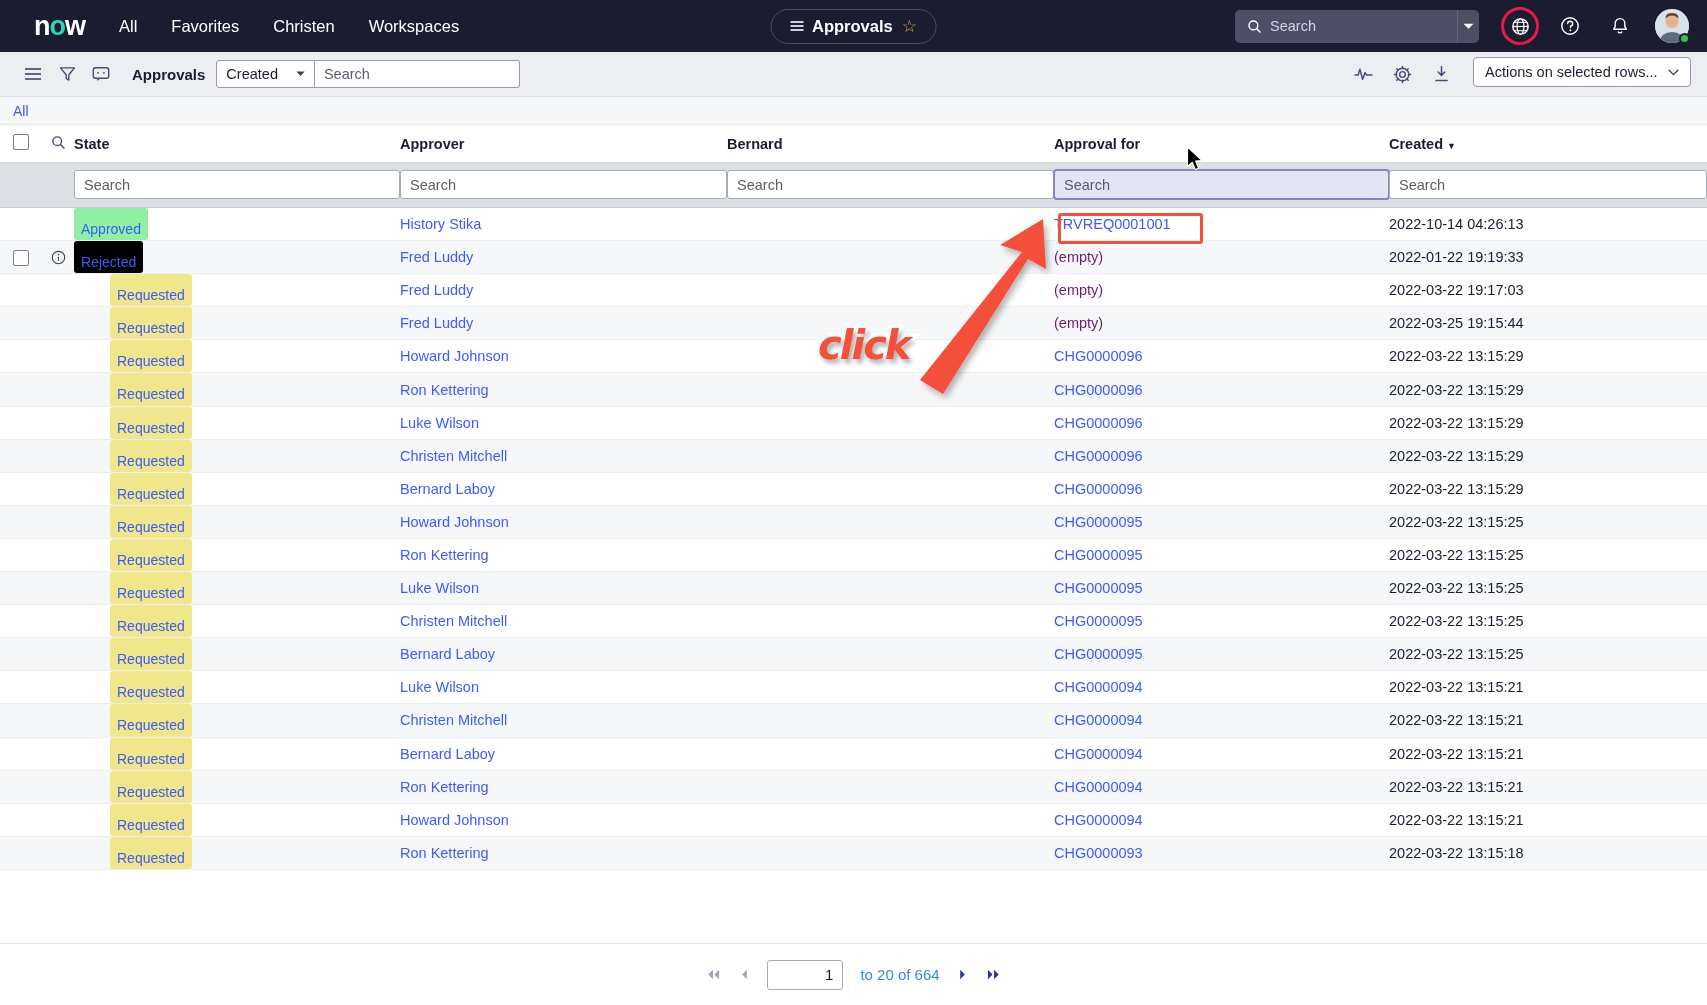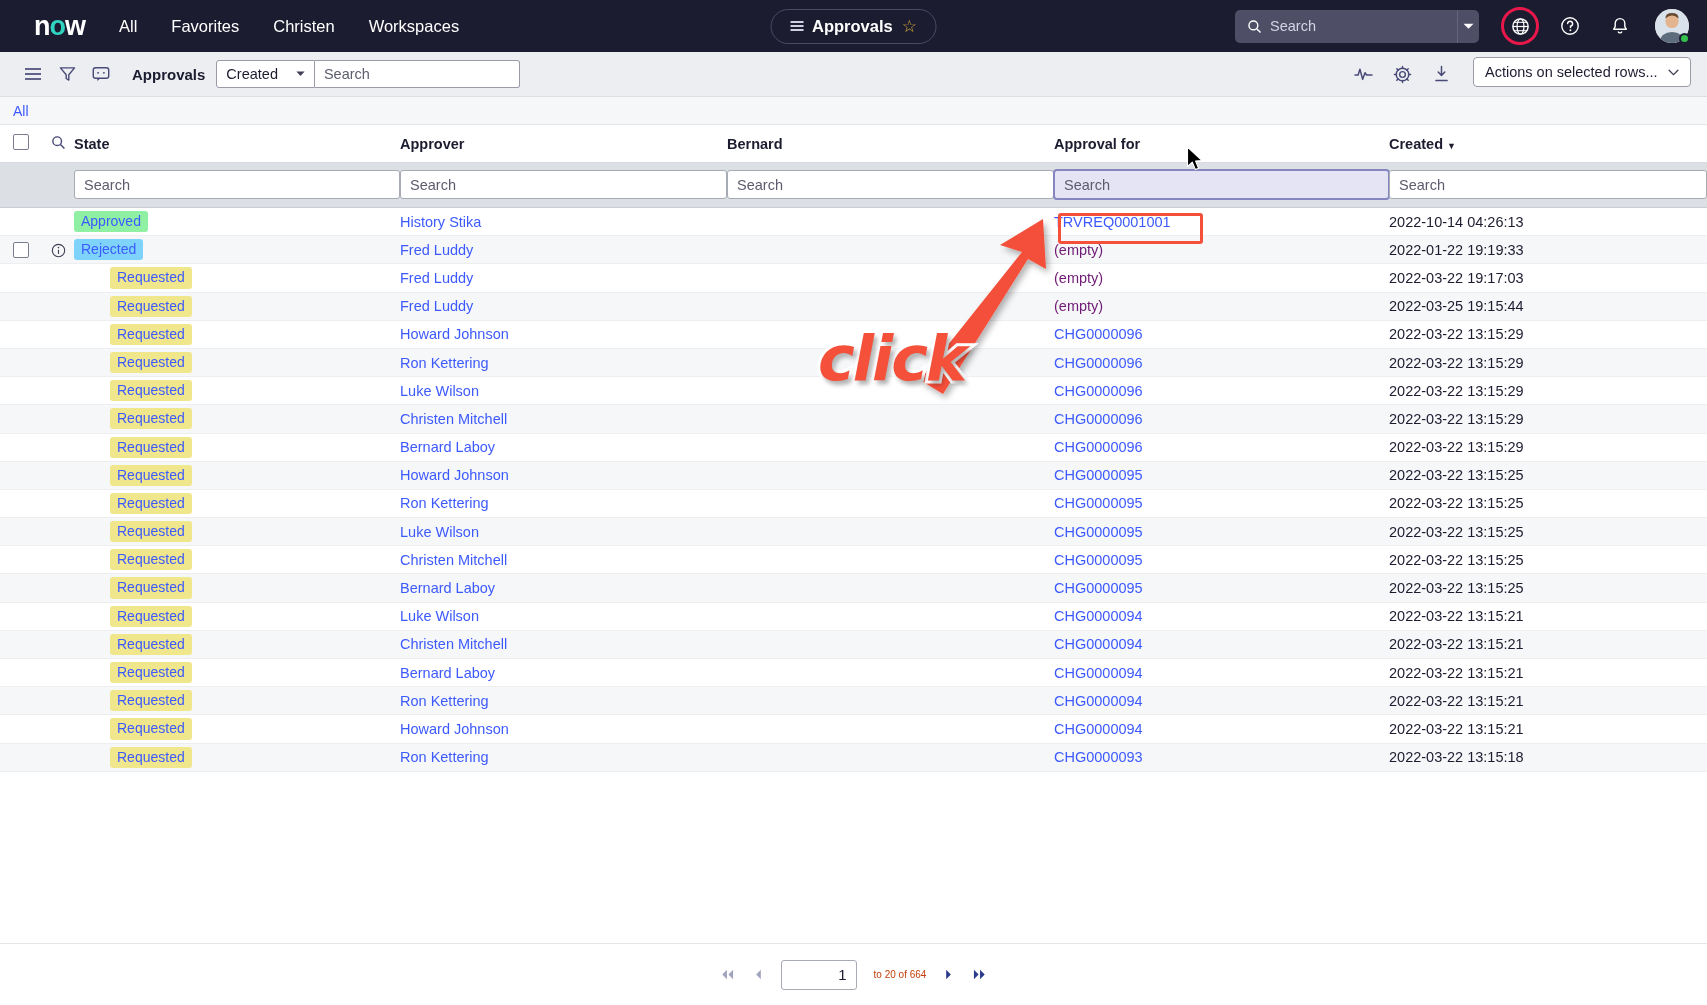--- a/index.html
+++ b/index.html
@@ -157,25 +157,25 @@
 
   tr.datarow td {
     font-size:14.5px; color:#1c1c30; height:28.2px;
     padding: 0; border-bottom:1px solid #eceef0;
     vertical-align:middle;
   }
   tr.datarow.odd td  { background:#ffffff; }
   tr.datarow.even td { background:#f6f7f8; }
 
   .badge {
-    display:inline-block; padding:2px 7px 3px 7px; border-radius:3px;
+    display:inline-block; padding:13px 7px 3px 7px; border-radius:3px;
     font-size:14px; color:#3d5afe; line-height:1.15;text-align:center;
   }
   .b-approved  { background:#8ff0a4; }
-  .b-rejected  { background:#7dd3fc; }
+  .b-rejected  { background:#000000; }
   .b-requested { background:#f0e68c;margin-left:36px; }
 
   .link { color:#3d5afe; cursor:pointer; text-decoration:none; }
   .plain { color:#701a75; }
 
   .rowchk {
     width:16px; height:16px; border:1px solid #7c7c90; border-radius:2px;
     background:#fff; display:inline-block; cursor:pointer;
     vertical-align:middle;
   }
@@ -185,39 +185,39 @@
   .hl-box {
     position:absolute; border:3px solid #f4503a; border-radius:3px;
     pointer-events:none;
   }
 
   
   .anno { position:absolute; pointer-events:none; }
   .click-word {
     position:absolute; left:818px; top:322px;
     font-family:"DejaVu Sans", sans-serif;
-    font-size:62px; font-weight:700; font-style:italic;
+    font-size:40px; font-weight:700; font-style:italic;
     color:#f4503a; letter-spacing:-2px;
     -webkit-text-stroke: 6px #ffffff; paint-order: stroke fill;
     text-shadow: 3px 4px 4px rgba(0,0,0,.30);
   }
 
   
   .footer {
     position:absolute; left:0; right:0; bottom:0; height:62px;
     border-top:1px solid #e3e5e8; background:#fff;
     display:flex; align-items:center; justify-content:center; gap:17px;
   }
   .pg-btn { cursor:pointer; display:flex; align-items:center; }
   .pg-input {
     width:76px; height:30px; border:1px solid #a7abb3; border-radius:3px;
     text-align:right; padding:0 9px; font-size:15px; font-family:inherit;
     color:#1c1c30; outline:none; background:#fff;
   }
-  .pg-text { font-size:10px; color:#c2410c; white-space:nowrap; }
+  .pg-text { font-size:15px; color:#3b82f6; white-space:nowrap; }
 
   
   .cursor { position:absolute; left:1186px; top:146px; }
 </style>
 </head>
 <body>
 
 <div class="topnav">
   <div class="logo">
     <span class="logo-text"><span>n</span><span class="o">o</span><span>w</span></span>

